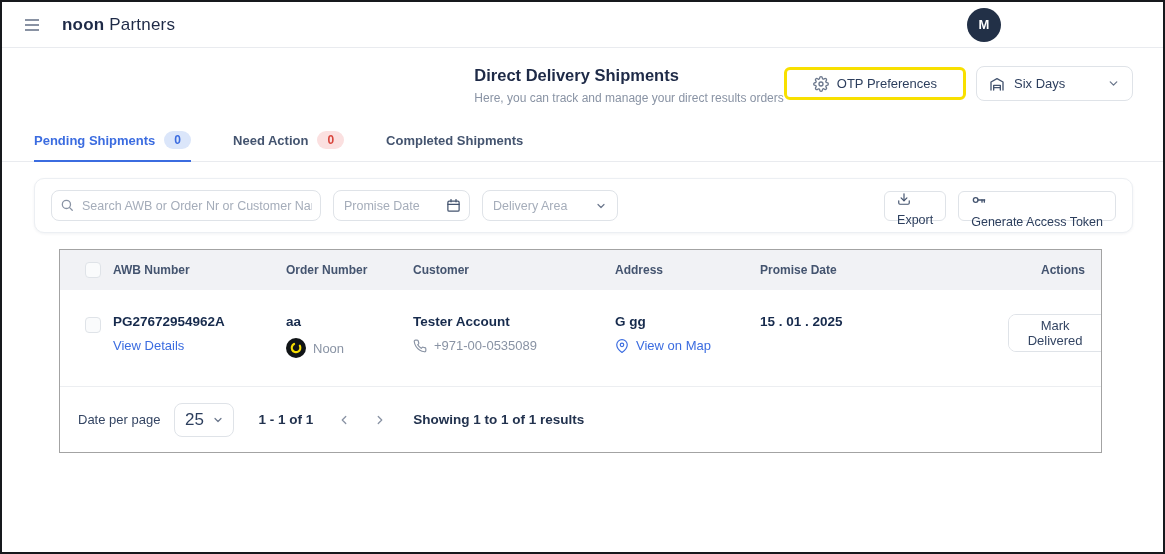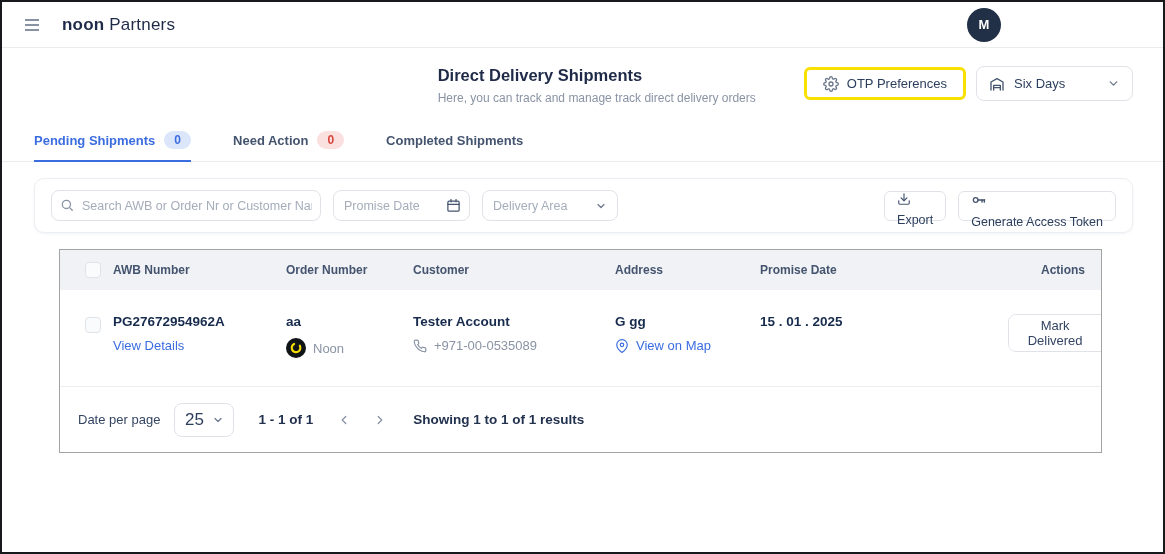--- a/index.html
+++ b/index.html
@@ -33,22 +33,22 @@
   .page-head {
     display:flex; align-items:flex-start; justify-content:flex-end;
     padding: 18px 30px 0 32px;
   }
   .page-title { font-size: 16.5px; font-weight: 700; color:#1e2a47; }
   .page-subtitle { font-size: 12px; color:#8993a4; margin-top: 6px; }
   .head-actions { display:flex; align-items:center; gap: 10px; }
   .otp-btn {
     display:flex; align-items:center; gap:8px;
     border: 3px solid #f8e000; background:#fff; border-radius: 6px;
-    height: 33px; padding: 0 16px; cursor:pointer;
-    font-size: 13px; color:#2c3e5d; font-weight: 500; margin-left: 48px;
+    height: 33px; padding: 0 26px; cursor:pointer;
+    font-size: 13px; color:#2c3e5d; font-weight: 500;
   }
   .otp-btn .ic { color:#6b778c; }
   .wh-btn {
     display:flex; align-items:center; gap:9px;
     border: 1px solid #dfe3e8; background:#fff; border-radius: 8px;
     height: 35px; width: 157px; padding: 0 12px; cursor:pointer;
     font-size: 13px; color:#2c3e5d; font-weight: 500;
   }
   .wh-btn .ic { color:#44546f; }
   .wh-btn .chev { margin-left:auto; color:#6b778c; }
@@ -178,21 +178,21 @@
         <line x1="1" y1="12" x2="15" y2="12"></line>
     </svg>
   </span>
   <span class="brand"><b>noon</b><span> Partners</span></span>
   <div class="avatar">M</div>
 </div>
 
 <div class="page-head">
   <div>
     <div class="page-title">Direct Delivery Shipments</div>
-    <div class="page-subtitle">Here, you can track and manage track direct delivery orders</div>
+    <div class="page-subtitle">Here, you can track and manage your direct results orders</div>
   </div>
   <div class="head-actions">
     <button class="otp-btn">
       <span class="ic">
         <svg width="16" height="16" viewBox="0 0 24 24" fill="none" stroke="currentColor" stroke-width="2" stroke-linecap="round" stroke-linejoin="round">
           <circle cx="12" cy="12" r="3"></circle>
           <path d="M19.4 15a1.65 1.65 0 0 0 .33 1.82l.06.06a2 2 0 0 1 0 2.83 2 2 0 0 1-2.83 0l-.06-.06a1.65 1.65 0 0 0-1.82-.33 1.65 1.65 0 0 0-1 1.51V21a2 2 0 0 1-2 2 2 2 0 0 1-2-2v-.09A1.65 1.65 0 0 0 9 19.4a1.65 1.65 0 0 0-1.82.33l-.06.06a2 2 0 0 1-2.83 0 2 2 0 0 1 0-2.83l.06-.06a1.65 1.65 0 0 0 .33-1.82 1.65 1.65 0 0 0-1.51-1H3a2 2 0 0 1-2-2 2 2 0 0 1 2-2h.09A1.65 1.65 0 0 0 4.6 9a1.65 1.65 0 0 0-.33-1.82l-.06-.06a2 2 0 0 1 0-2.83 2 2 0 0 1 2.83 0l.06.06a1.65 1.65 0 0 0 1.82.33H9a1.65 1.65 0 0 0 1-1.51V3a2 2 0 0 1 2-2 2 2 0 0 1 2 2v.09a1.65 1.65 0 0 0 1 1.51 1.65 1.65 0 0 0 1.82-.33l.06-.06a2 2 0 0 1 2.83 0 2 2 0 0 1 0 2.83l-.06.06a1.65 1.65 0 0 0-.33 1.82V9a1.65 1.65 0 0 0 1.51 1H21a2 2 0 0 1 2 2 2 2 0 0 1-2 2h-.09a1.65 1.65 0 0 0-1.51 1z"></path>
         </svg>
       </span>
       <span>OTP Preferences</span>

